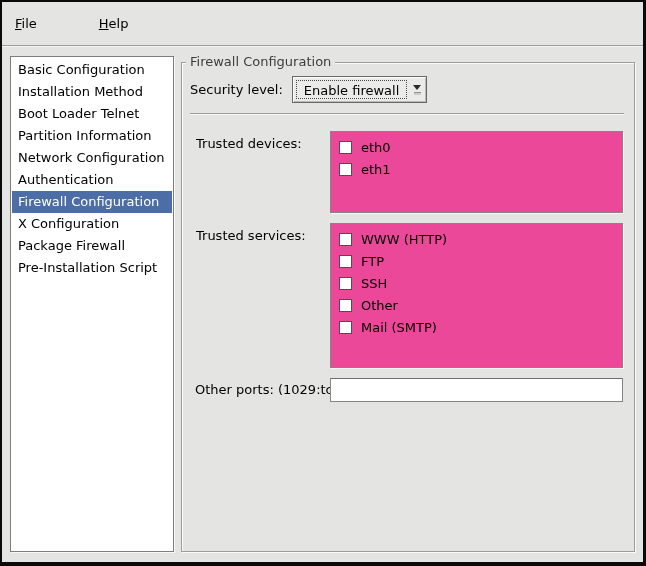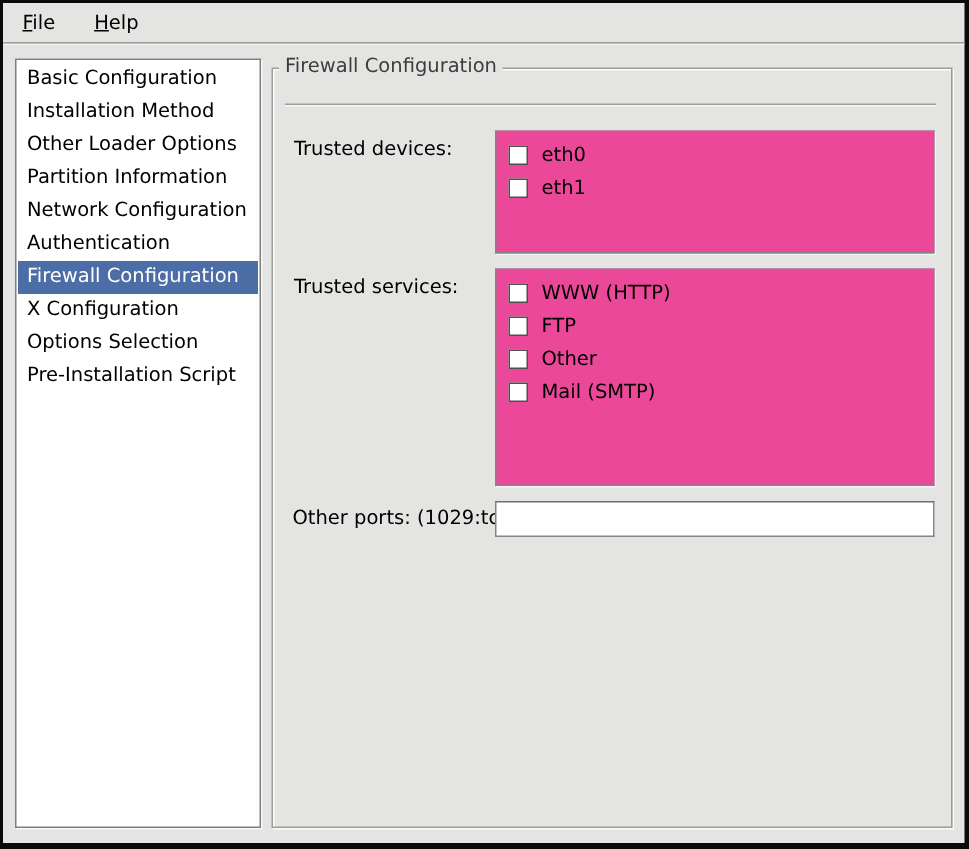--- a/index.html
+++ b/index.html
@@ -11,25 +11,26 @@
     border: 2px solid #0a0a0a;
     border-right-width: 3px;
     border-bottom-width: 4px;
     background: #e4e4e2;
     display: flex; flex-direction: column;
     overflow: hidden;
   }
 
   
   .menubar {
-    flex: none; height: 27px;
+    flex: none; height: 44px;
     display: flex; align-items: center;
     padding: 0 4px;
     border-bottom: 1px solid #9c9c9c;
     box-shadow: 0 1px 0 #f4f4f2;
+    gap: 36px;
   }
   .menu-item { padding: 4px 9px; margin-right: 8px; cursor: default; }
   .menu-item .mn { text-decoration: underline; }
 
   
   .content { flex: 1; display: flex; padding: 10px 8px 10px 8px; min-height: 0; }
 
   .sidebar {
     flex: none; width: 164px;
     background: #ffffff;
@@ -137,34 +138,44 @@
   <div class="menubar">
     <div class="menu-item"><span class="mn">F</span><span>ile</span></div>
     <div class="menu-item"><span class="mn">H</span><span>elp</span></div>
   </div>
 
   <div class="content">
 
     <div class="sidebar">
       <div class="sidebar-item">Basic Configuration</div>
       <div class="sidebar-item">Installation Method</div>
-      <div class="sidebar-item">Other Loader Options</div>
+      <div class="sidebar-item">Boot Loader Telnet</div>
       <div class="sidebar-item">Partition Information</div>
       <div class="sidebar-item">Network Configuration</div>
       <div class="sidebar-item">Authentication</div>
       <div class="sidebar-item selected">Firewall Configuration</div>
       <div class="sidebar-item">X Configuration</div>
-      <div class="sidebar-item">Options Selection</div>
+      <div class="sidebar-item">Package Firewall</div>
       <div class="sidebar-item">Pre-Installation Script</div>
     </div>
 
     <div class="frame">
       <div class="frame-legend">Firewall Configuration</div>
       <div class="frame-body">
 
+        <div class="security-row">
+          <span class="field-label" style="padding:0">Security level:</span>
+          <div class="combo">
+            <span class="combo-text">Enable firewall</span>
+            <span class="combo-arrow">
+              <span class="arrow-tri"></span>
+              <span class="arrow-bar"></span>
+            </span>
+          </div>
+        </div>
 
         <div class="hsep"></div>
 
         <div class="form-grid">
 
           <div class="field-label">Trusted devices:</div>
           <div class="listbox devices">
             <div class="check-row">
               <span class="checkbox"></span>
               <span>eth0</span>
@@ -180,20 +191,24 @@
             <div class="check-row">
               <span class="checkbox"></span>
               <span>WWW (HTTP)</span>
             </div>
             <div class="check-row">
               <span class="checkbox"></span>
               <span>FTP</span>
             </div>
             <div class="check-row">
               <span class="checkbox"></span>
+              <span>SSH</span>
+            </div>
+            <div class="check-row">
+              <span class="checkbox"></span>
               <span>Other</span>
             </div>
             <div class="check-row">
               <span class="checkbox"></span>
               <span>Mail (SMTP)</span>
             </div>
           </div>
 
           <div class="field-label entry-label">Other ports: (1029:tcp)</div>
           <input class="entry" type="text" value="" style="">

